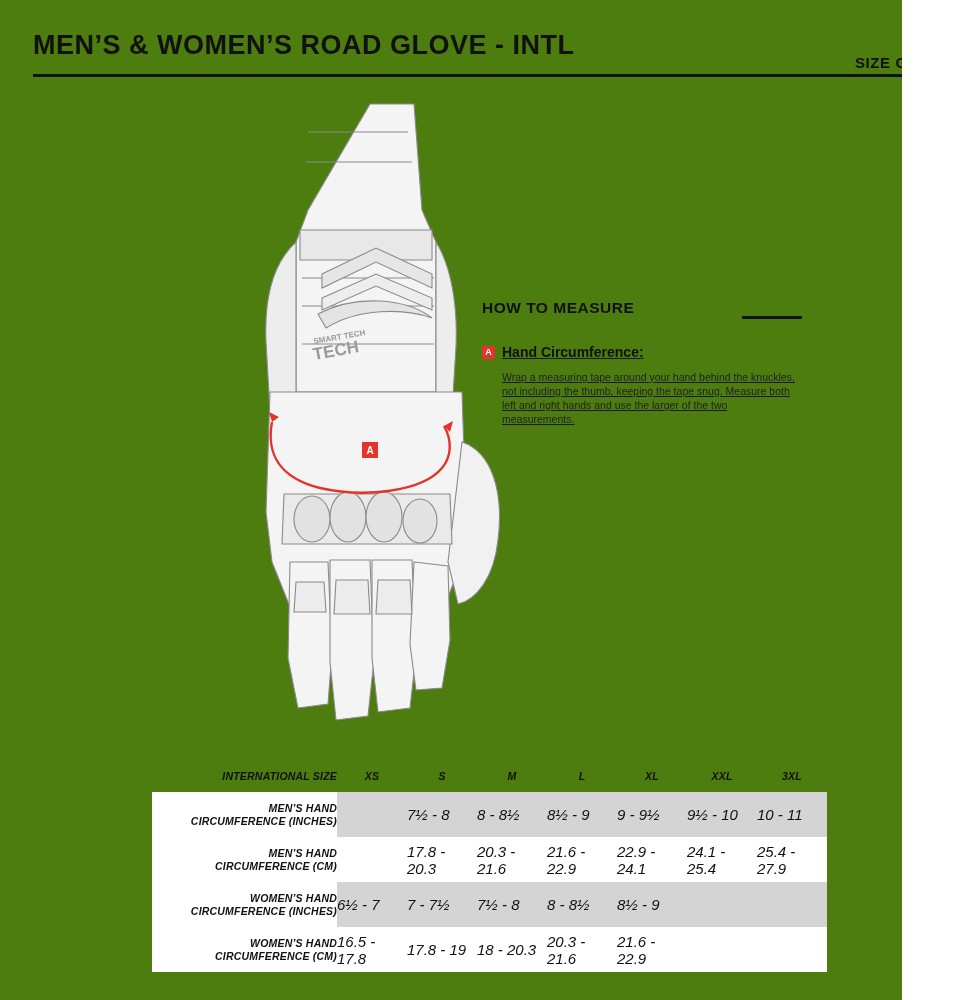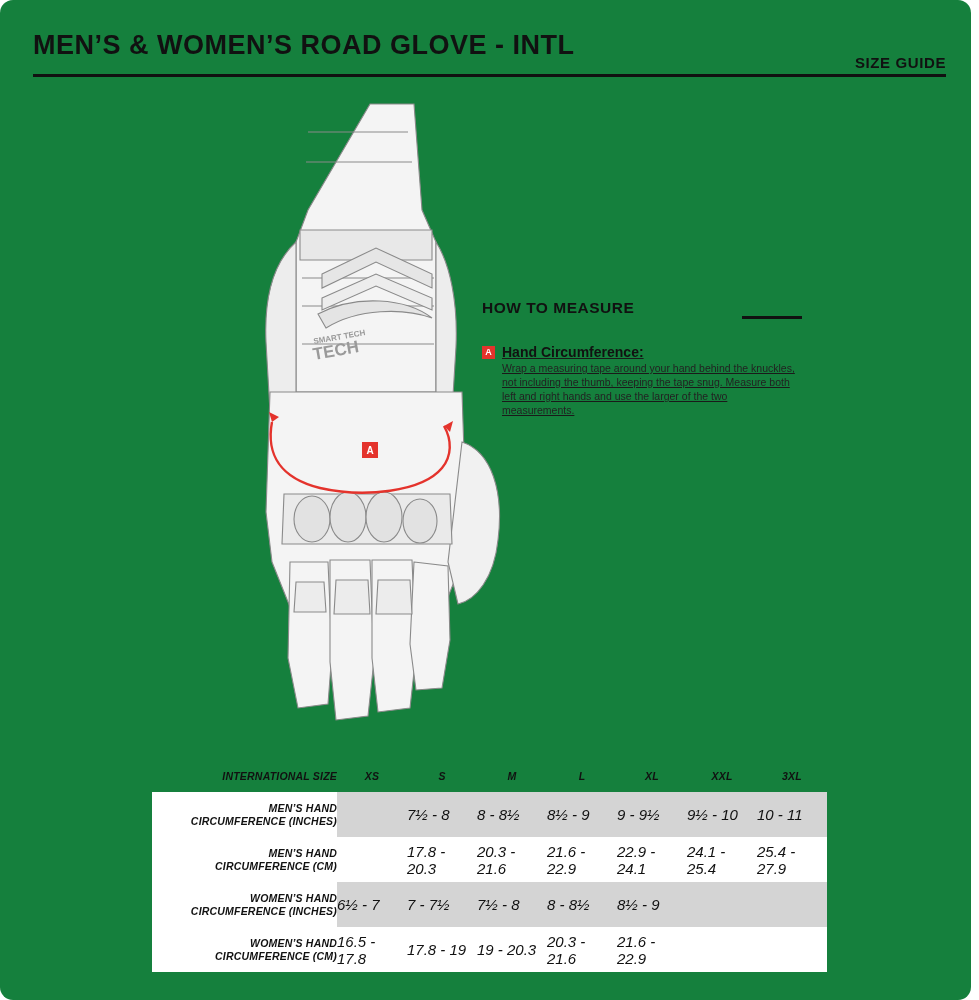--- a/index.html
+++ b/index.html
@@ -5,25 +5,24 @@
   * { box-sizing: border-box; }
   html, body {
     margin: 0; padding: 0;
     width: 979px; height: 1000px;
     background: #ffffff;
     font-family: "Liberation Sans", sans-serif;
     color: #1a1a1a;
   }
   .page {
     position: relative;
-    width: 971px;
+    width: 902px;
     height: 1000px;
     overflow: hidden;
-    background: #15803d;
-    border-radius: 13px;
+    background: #4d7c0f;
   }
 
   
   .header {
     position: absolute;
     left: 0; top: 0;
     width: 979px;
     height: 78px;
   }
   .header-title {
@@ -123,21 +122,21 @@
   .measure-item-title {
     font-size: 14px;
     font-weight: bold;
     color: #111;
     line-height: 14px;
   }
   .measure-item-desc {
     font-size: 10.5px;
     color: #222;
     line-height: 14px;
-    margin-top: 2px;
+    margin-top: 11px;
   }
 
   
   .table-wrap {
     position: absolute;
     left: 152px;
     top: 760px;
     width: 675px;
     font-style: italic;
   }
@@ -333,21 +332,21 @@
           <td class="cell"></td>
           <td class="cell"></td>
         </tr>
         <tr class="plain">
           <td class="row-label">
             <div>WOMEN’S HAND</div>
             <div>CIRCUMFERENCE (CM)</div>
           </td>
           <td class="cell">16.5 - 17.8</td>
           <td class="cell">17.8 - 19</td>
-          <td class="cell">19 - 20.3</td>
+          <td class="cell">18 - 20.3</td>
           <td class="cell">20.3 - 21.6</td>
           <td class="cell">21.6 - 22.9</td>
           <td class="cell"></td>
           <td class="cell"></td>
         </tr>
       </tbody>
     </table>
   </div>
 
 </div>

